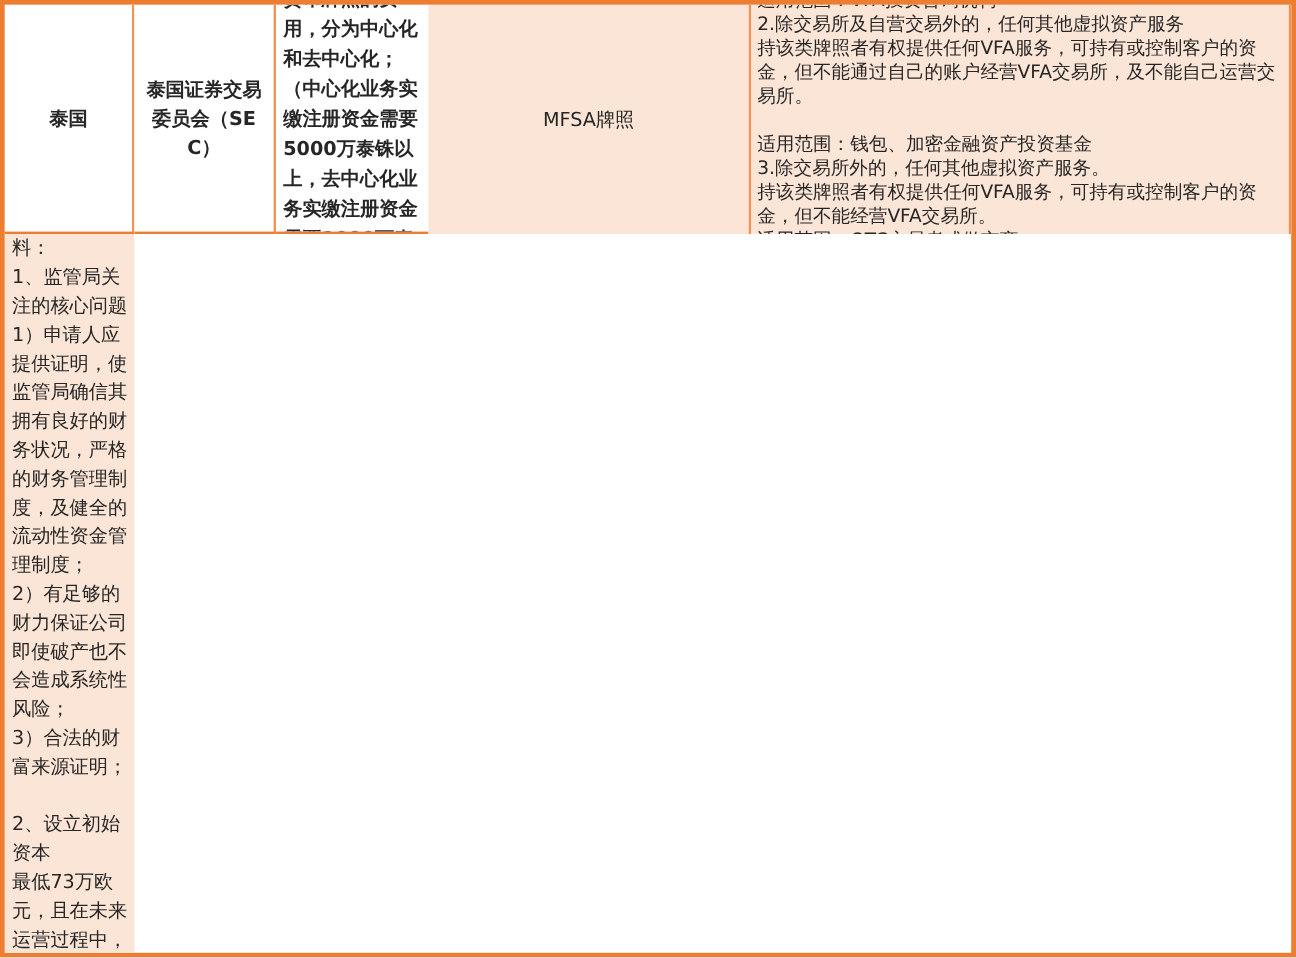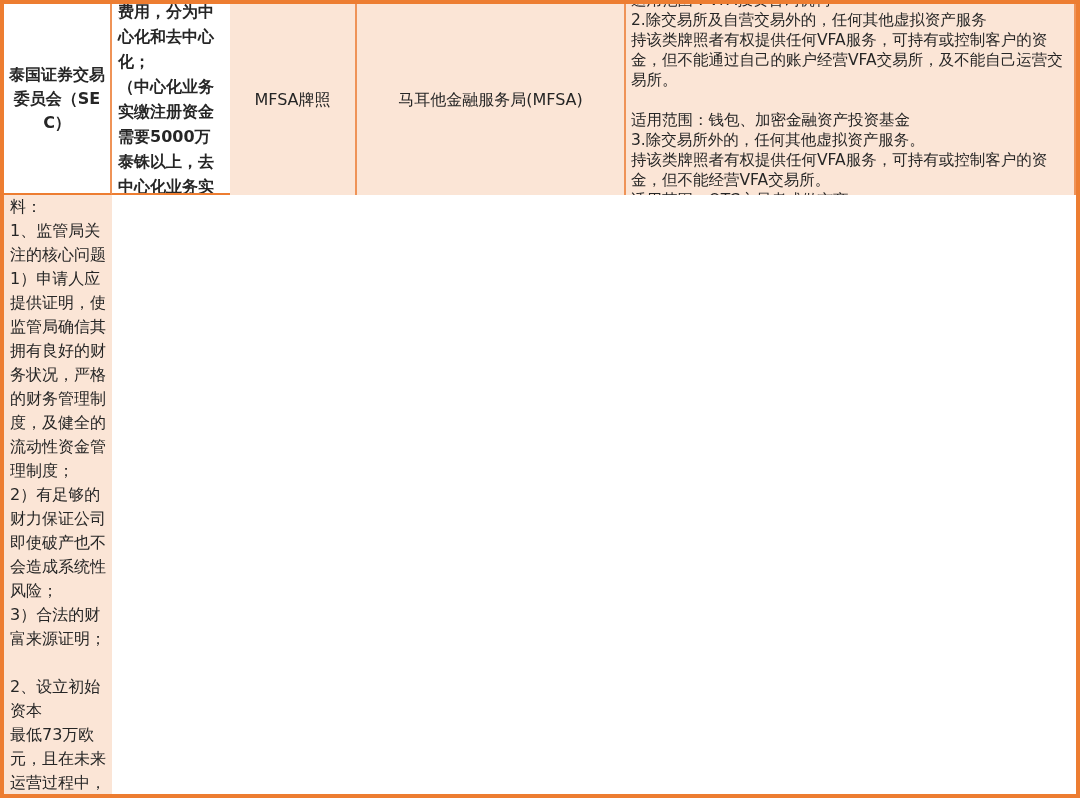--- a/index.html
+++ b/index.html
@@ -49,36 +49,36 @@
   .r1.c4 { font-size: 16px; line-height: 23px; }
   .r1.c5 { font-size: 16px; line-height: 25px; }
   .r2.c4 { font-size: 15.5px; line-height: 20px; }
   .r2.c5 { font-size: 16px; line-height: 24px; }
 </style>
 </head>
 <body>
 
 <div class="license-table">
 
+  <div class="cell r1 c1 center">
+    <span class="txt">泰国</span>
+  </div>
   <div class="cell r1 c3 center">
     <span class="txt">泰国证券交易委员会（SEC）</span>
   </div>
   <div class="cell r1 c5">
     <div class="txt">1.首先成立泰国主体公司；
 2.以泰国公司的名义申请数字货币交易牌照；
 3.申请泰国数字货币牌照的费用，分为中心化和去中心化；
 （中心化业务实缴注册资金需要5000万泰铢以上，去中心化业务实缴注册资金需要1000万泰铢以上）
 4.申请成功后还需要一次性缴纳125-250万泰铢不等的牌照费；</div>
   </div>
 
   <div class="cell r2 c2 center">
     <span class="txt">MFSA牌照</span>
-  </div>
-  <div class="cell r2 c3 center">
-    <span class="txt">马耳他金融服务局(MFSA)</span>
   </div>
   <div class="cell r2 c4">
     <div class="txt">按照《虚拟金融资产法案》，根据不同的经营活动种类，把牌照分为4类：
 1.投资咨询
 该牌照允许持有者为客户提供投资咨询及代客理财服务，不可以代客户持有虚拟资产。
 适用范围：VFA投资咨询机构
 2.除交易所及自营交易外的，任何其他虚拟资产服务
 持该类牌照者有权提供任何VFA服务，可持有或控制客户的资金，但不能通过自己的账户经营VFA交易所，及不能自己运营交易所。
 
 适用范围：钱包、加密金融资产投资基金

